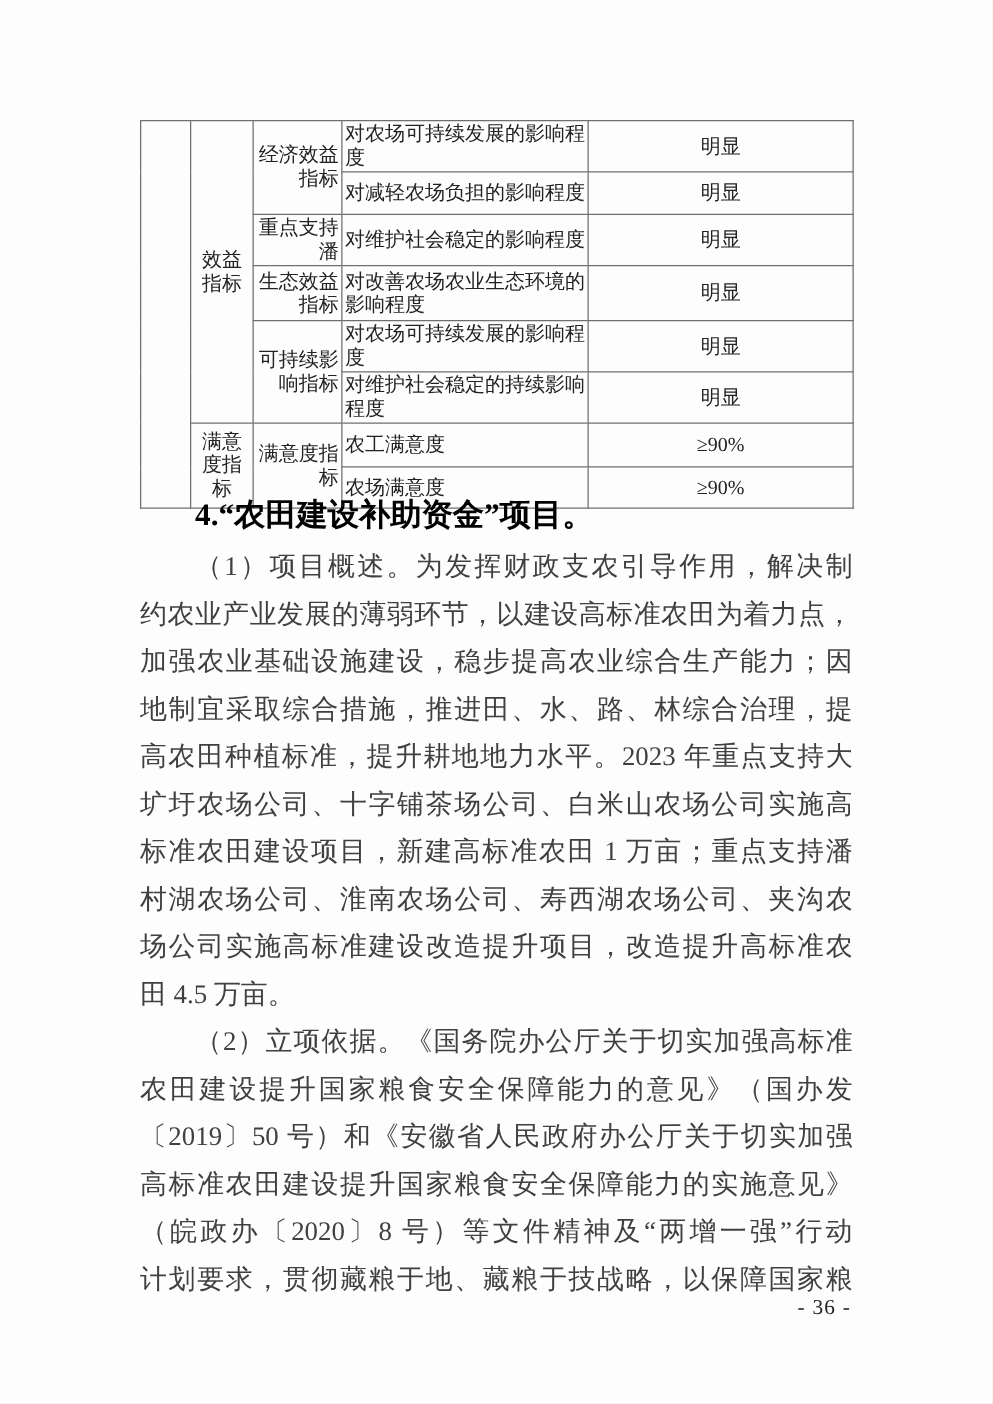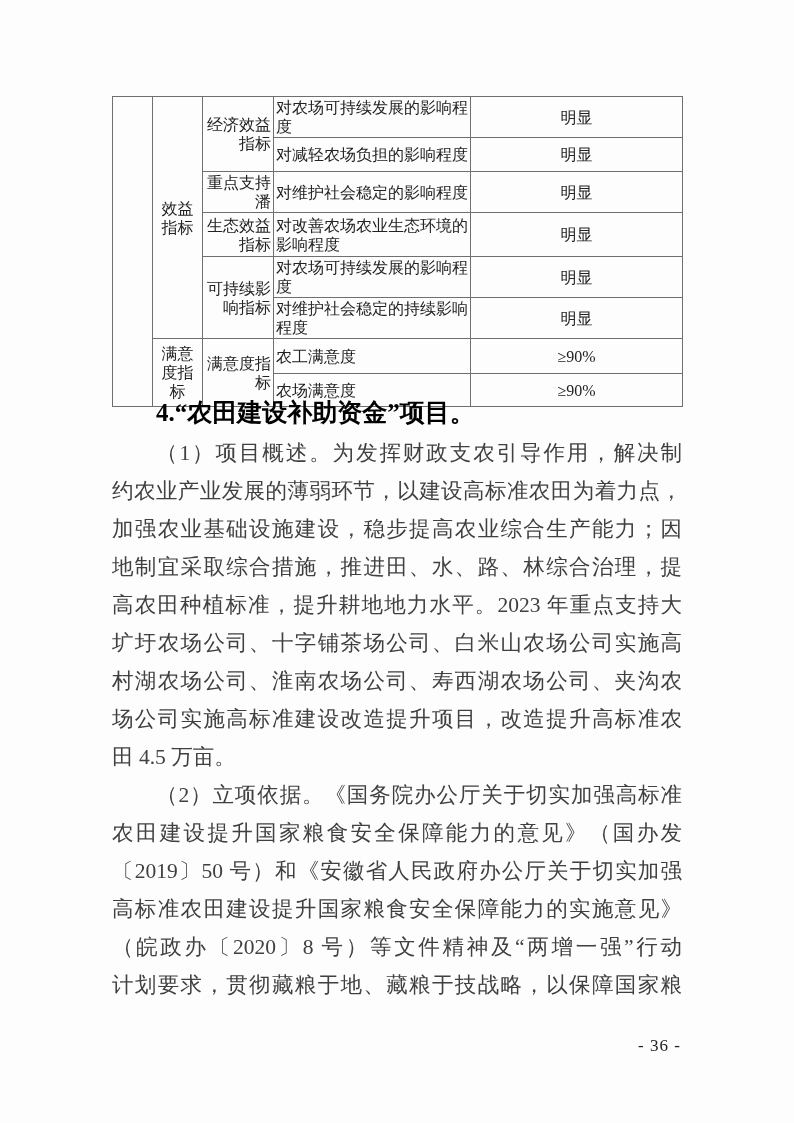--- a/index.html
+++ b/index.html
@@ -121,20 +121,21 @@
 
   <div class="body-text">
     <div class="heading">4.“农田建设补助资金”项目。</div>
     <div id="paragraph-lines">
         <div class="bline indent">（1）项目概述。为发挥财政支农引导作用，解决制</div>
         <div class="bline">约农业产业发展的薄弱环节，以建设高标准农田为着力点，</div>
         <div class="bline">加强农业基础设施建设，稳步提高农业综合生产能力；因</div>
         <div class="bline">地制宜采取综合措施，推进田、水、路、林综合治理，提</div>
         <div class="bline">高农田种植标准，提升耕地地力水平。2023 年重点支持大</div>
         <div class="bline">圹圩农场公司、十字铺茶场公司、白米山农场公司实施高</div>
+        <div class="bline">标准农田建设项目，新建高标准农田 1 万亩；重点支持潘</div>
         <div class="bline">村湖农场公司、淮南农场公司、寿西湖农场公司、夹沟农</div>
         <div class="bline">场公司实施高标准建设改造提升项目，改造提升高标准农</div>
         <div class="bline para-end">田 4.5 万亩。</div>
         <div class="bline indent">（2）立项依据。《国务院办公厅关于切实加强高标准</div>
         <div class="bline">农田建设提升国家粮食安全保障能力的意见》（国办发</div>
         <div class="bline">〔2019〕50 号）和《安徽省人民政府办公厅关于切实加强</div>
         <div class="bline">高标准农田建设提升国家粮食安全保障能力的实施意见》</div>
         <div class="bline">（皖政办〔2020〕8 号）等文件精神及“两增一强”行动</div>
         <div class="bline">计划要求，贯彻藏粮于地、藏粮于技战略，以保障国家粮</div>
       </div>

